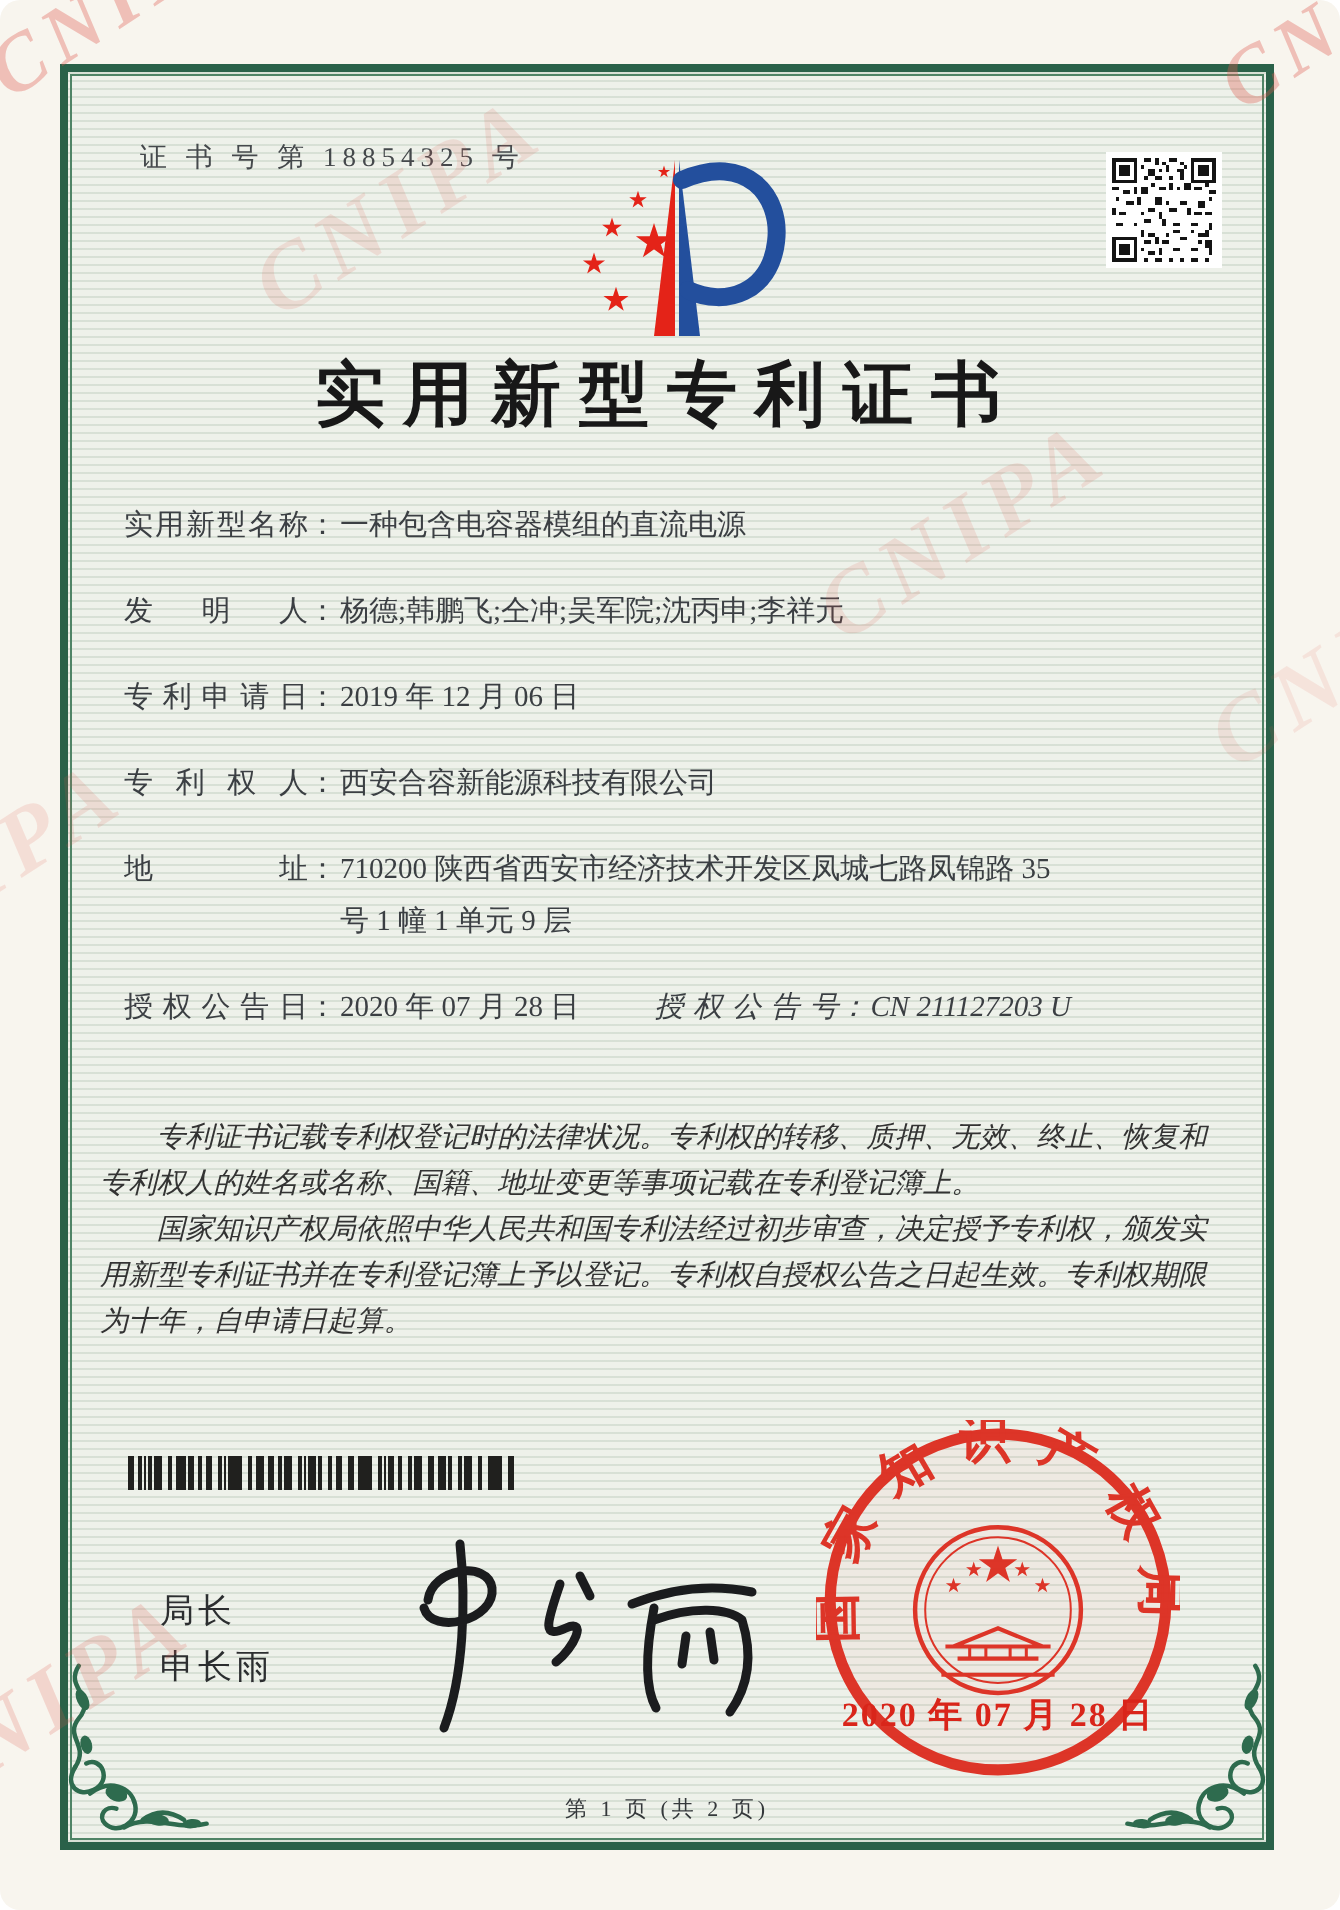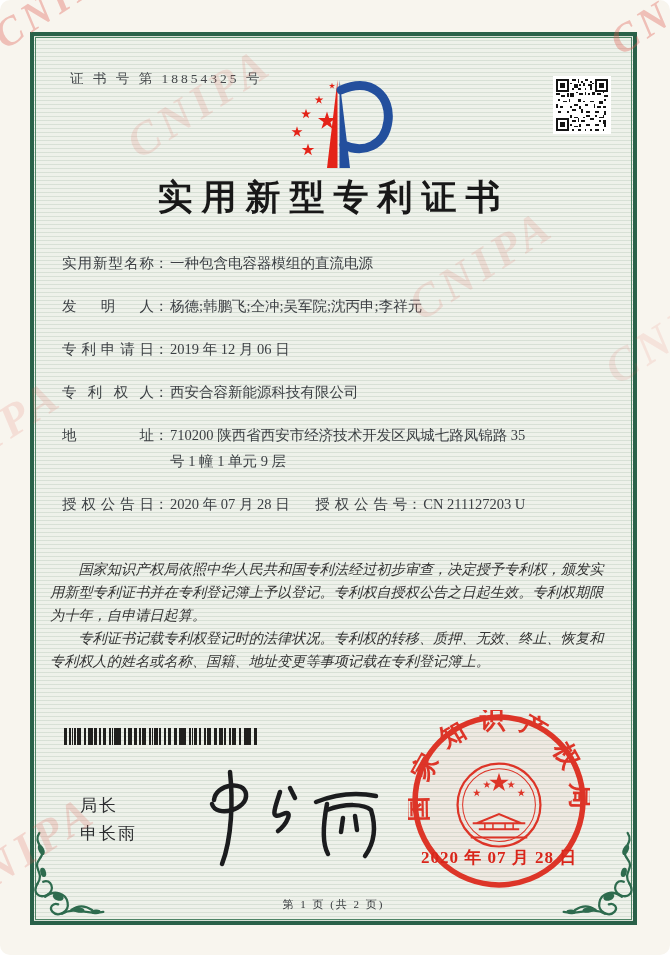--- a/index.html
+++ b/index.html
@@ -36,21 +36,21 @@
     position:absolute;left:0;top:138px;width:100%;text-align:center;
     font-size:35px;font-weight:bold;letter-spacing:9px;color:#181818;border-radius:21px;
   }
   
   .fields{position:absolute;left:28px;top:214px;width:552px;font-size:14.5px;color:#3b3f43;}
   .frow{line-height:26px;margin-bottom:17px;white-space:nowrap;}
   .flab{display:inline-block;width:92px;text-align:justify;text-align-last:justify;vertical-align:top;}
   .fcolon{display:inline-block;width:16px;vertical-align:top;}
   .fval{display:inline-block;vertical-align:top;white-space:normal;max-width:430px;}
   .addr2{line-height:22px;}
-  .grant-right{margin-left:22px;}
+  .grant-right{margin-left:34px;font-style:italic;}
   
   .paras{
     position:absolute;left:16px;top:522px;width:566px;
     font-size:14.2px;line-height:23px;color:#333;font-style:italic;
   }
   .paras p{margin:0;text-indent:2em;}
   
   .barcode{
     position:absolute;left:30px;top:692px;width:194px;height:17px;
     background-image:
@@ -265,22 +265,22 @@
       <div class="frow">
         <span class="flab">地址</span><span class="fcolon">：</span><span class="fval"><span>710200 陕西省西安市经济技术开发区凤城七路凤锦路 35</span><br><span class="addr2">号 1 幢 1 单元 9 层</span></span>
       </div>
       <div class="frow">
         <span><span class="flab">授权公告日</span><span class="fcolon">：</span><span class="fval">2020 年 07 月 28 日</span></span>
         <span class="grant-right"><span class="flab">授权公告号</span><span class="fcolon">：</span><span class="fval">CN 211127203 U</span></span>
       </div>
     </div>
 
     <div class="paras">
+      <p>专利证书记载专利权登记时的法律状况。专利权的转移、质押、无效、终止、恢复和专利权人的姓名或名称、国籍、地址变更等事项记载在专利登记簿上。</p>
       <p>国家知识产权局依照中华人民共和国专利法经过初步审查，决定授予专利权，颁发实用新型专利证书并在专利登记簿上予以登记。专利权自授权公告之日起生效。专利权期限为十年，自申请日起算。</p>
-      <p>专利证书记载专利权登记时的法律状况。专利权的转移、质押、无效、终止、恢复和专利权人的姓名或名称、国籍、地址变更等事项记载在专利登记簿上。</p>
     </div>
 
     <div class="barcode"></div>
 
     <div class="signoff">
       <div>局长</div>
       <div>申长雨</div>
     </div>
 
     <svg class="signature" width="212" height="110" viewBox="0 0 212 110">

